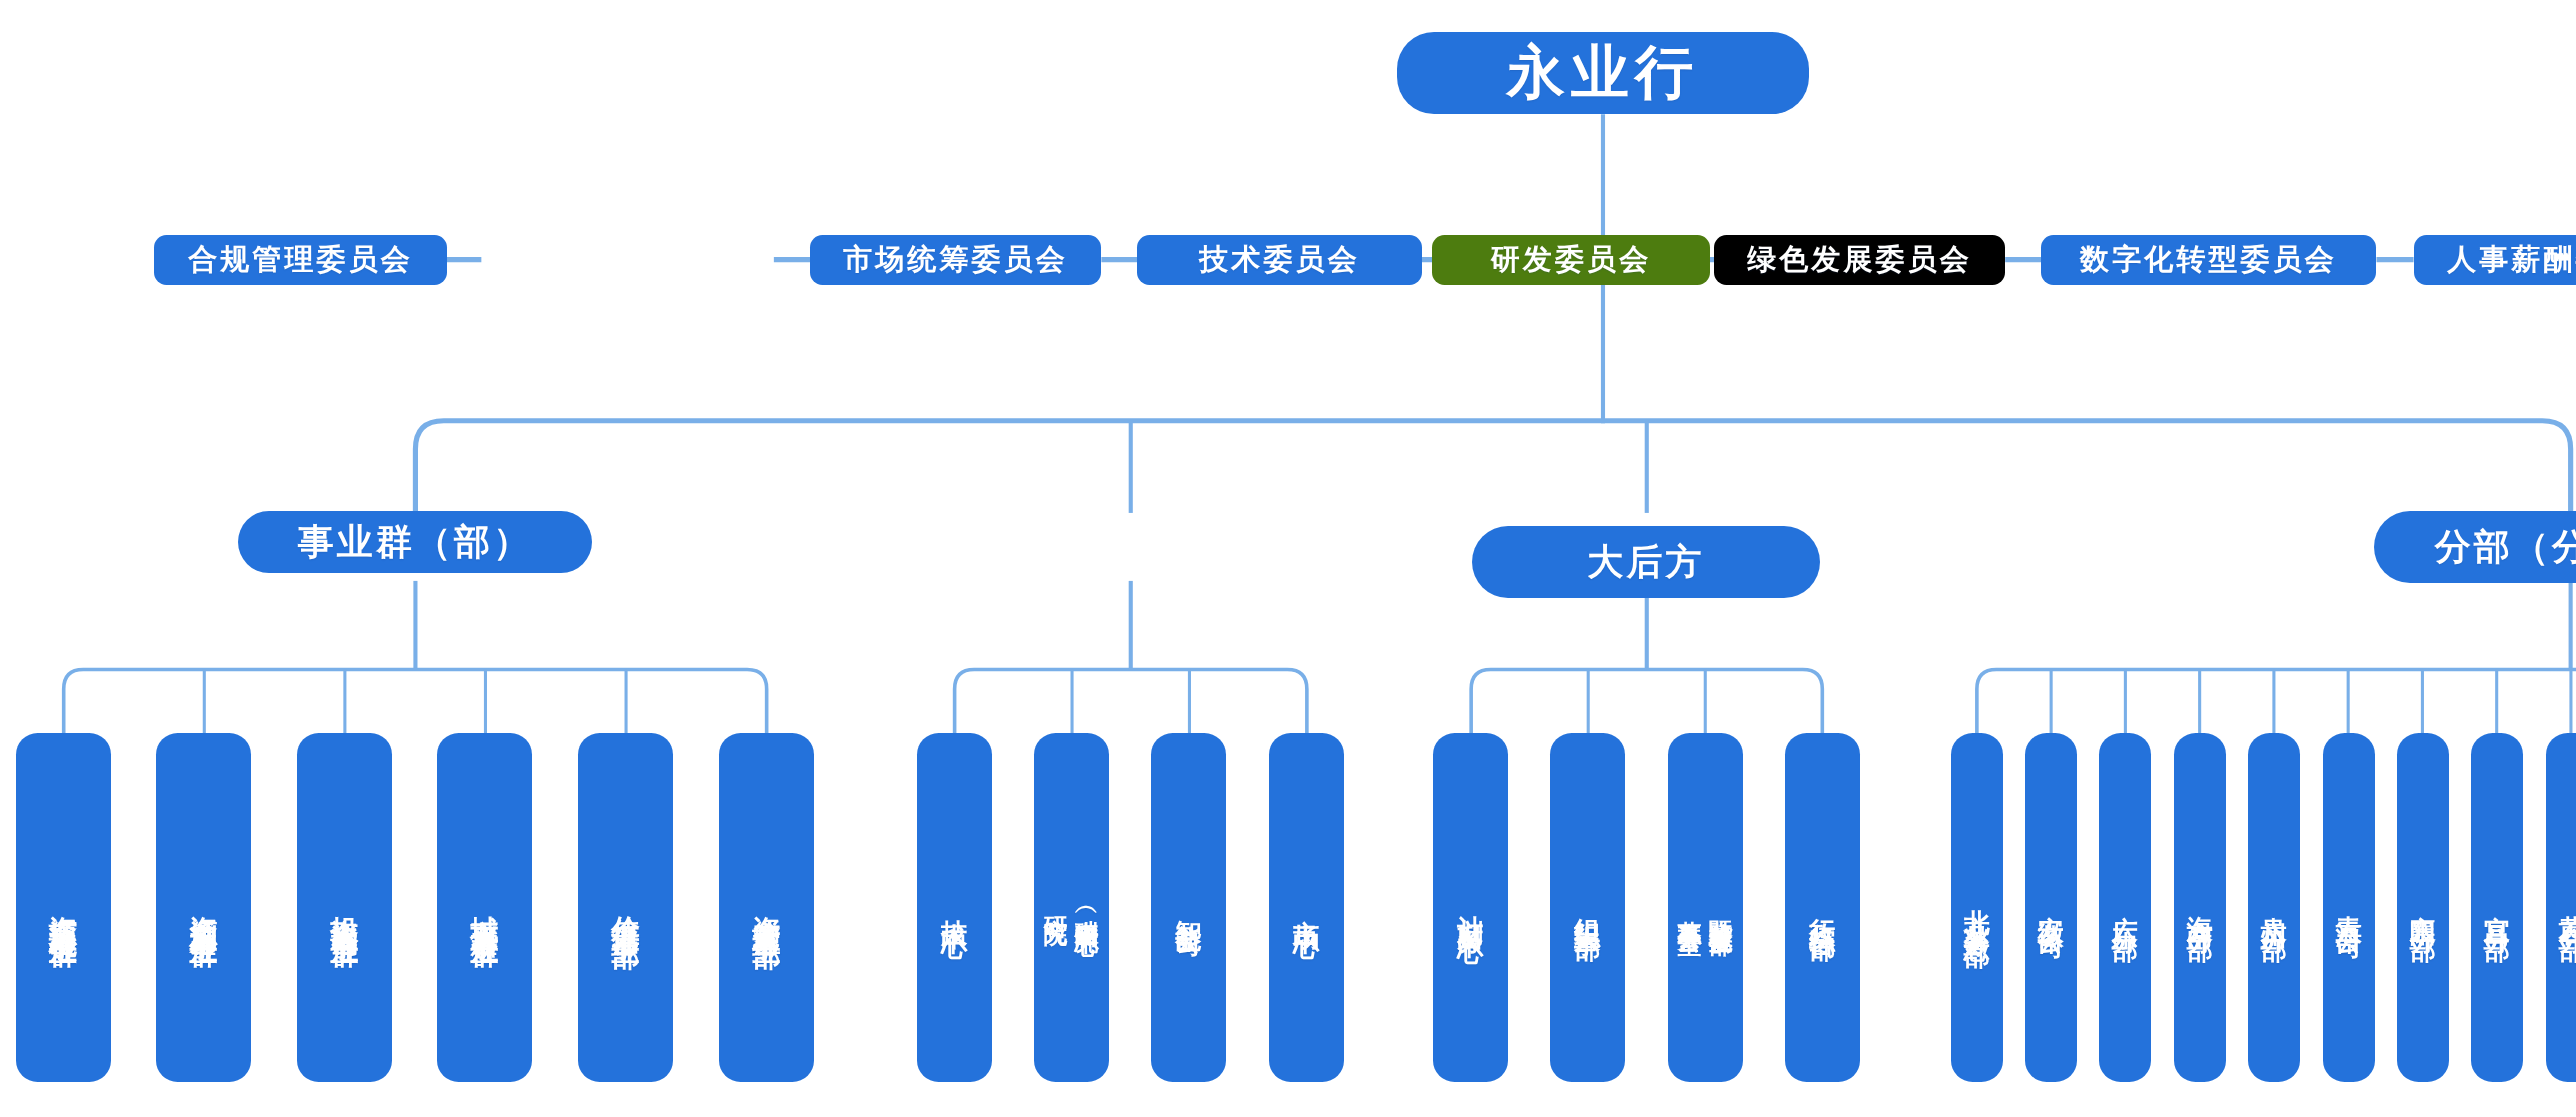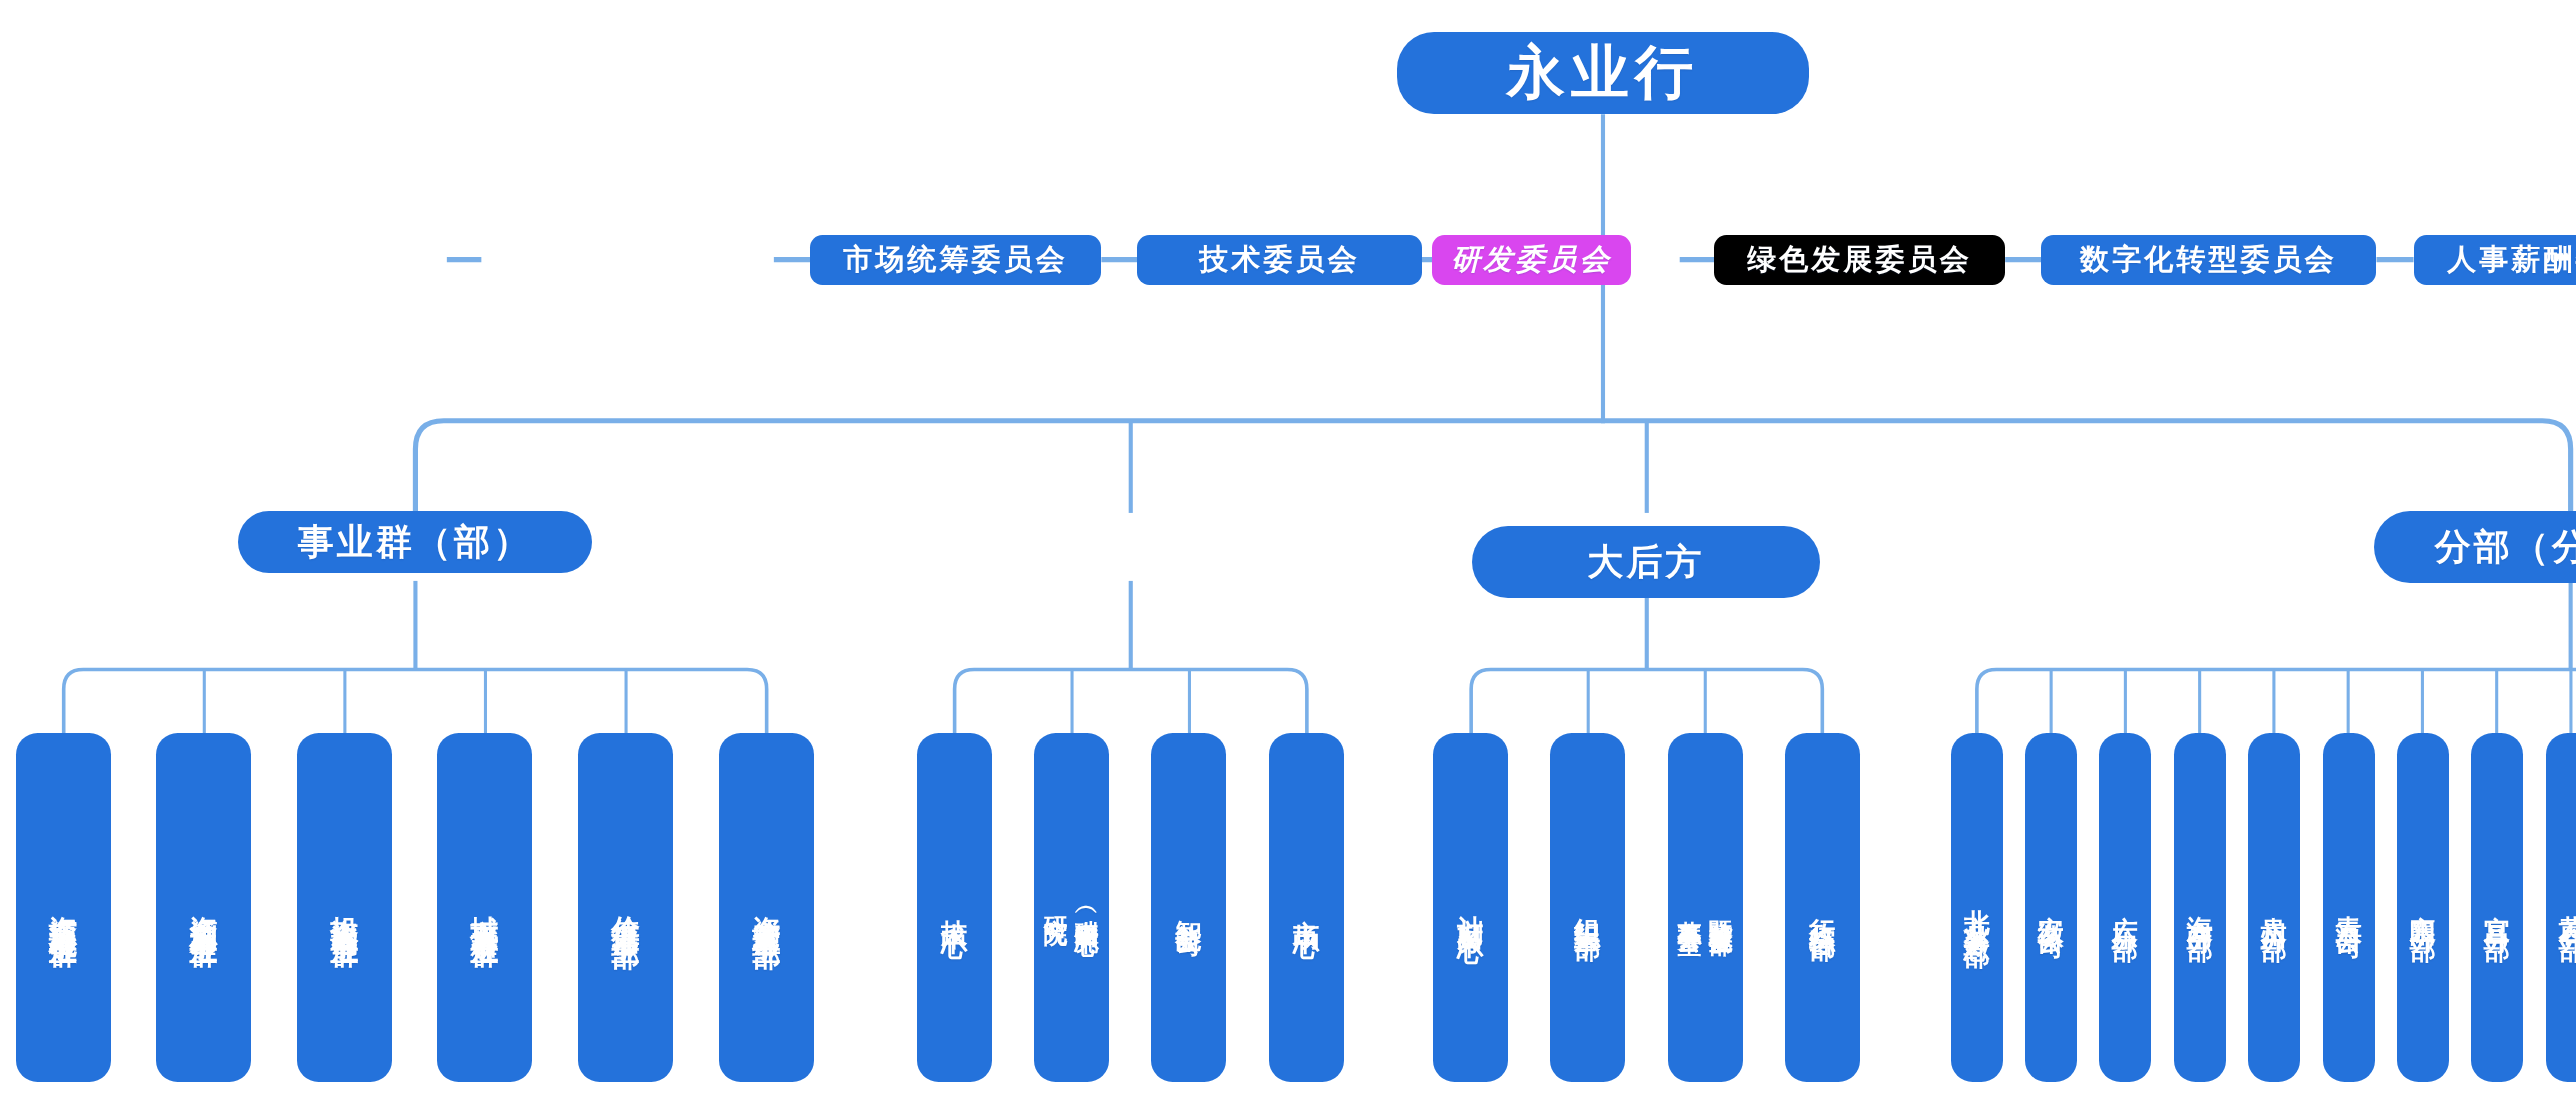--- a/index.html
+++ b/index.html
@@ -61,23 +61,24 @@
       <path d="M4990.6 1300 V1426" fill="none" stroke="#79AFE8" stroke-width="6"></path>
       <path d="M5134.8 1300 V1426" fill="none" stroke="#79AFE8" stroke-width="6"></path>
       <path d="M5279 1300 V1426" fill="none" stroke="#79AFE8" stroke-width="6"></path>
       <path d="M5423.2 1300 V1426" fill="none" stroke="#79AFE8" stroke-width="6"></path>
       <path d="M5567.4 1300 V1426" fill="none" stroke="#79AFE8" stroke-width="6"></path>
       <path d="M5711.6 1300 V1426" fill="none" stroke="#79AFE8" stroke-width="6"></path>
       <path d="M5855.799999999999 1300 V1426" fill="none" stroke="#79AFE8" stroke-width="6"></path>
       <path d="M6000 1300 V1426" fill="none" stroke="#79AFE8" stroke-width="6"></path>
     </svg>
 <div class="node title-node" style="left: 1397px; top: 32px; width: 412px; height: 82px; background: rgb(36, 114, 219);">永业行</div>
+    <div class="node comm-node" style="left: 154px; top: 235px; width: 293px; height: 50px; background: rgb(36, 114, 219);">合规管理委员会</div>
     <div class="node comm-node" style="left: 810px; top: 235px; width: 291px; height: 50px; background: rgb(36, 114, 219);">市场统筹委员会</div>
     <div class="node comm-node" style="left: 1137px; top: 235px; width: 285px; height: 50px; background: rgb(36, 114, 219);">技术委员会</div>
-    <div class="node comm-node" style="left: 1432px; top: 235px; width: 199px; height: 50px; background: #d946ef; font-style: italic;">研发委员会</div>
+    <div class="node comm-node" style="left: 1432px; top: 235px; width: 278px; height: 50px; background: #4d7c0f;">研发委员会</div>
     <div class="node comm-node" style="left: 1714px; top: 235px; width: 291px; height: 50px; background: #000000;">绿色发展委员会</div>
     <div class="node comm-node" style="left: 2041px; top: 235px; width: 335px; height: 50px; background: rgb(36, 114, 219);">数字化转型委员会</div>
     <div class="node comm-node" style="left: 2414px; top: 235px; width: 291px; height: 50px; background: rgb(36, 114, 219);">人事薪酬委员会</div>
     <div class="node pill-node" style="left: 238px; top: 511px; width: 354px; height: 62px; background: rgb(36, 114, 219);">事业群（部）</div>
     <div class="node pill-node" style="left: 1472px; top: 526px; width: 348px; height: 72px; background: rgb(36, 114, 219);">大后方</div>
     <div class="node pill-node" style="left: 2374px; top: 511px; width: 395px; height: 72px; background: rgb(36, 114, 219);">分部（分公司）</div>
     <div class="node dept-node" style="left: 15.5px; top: 733px; width: 95px; height: 349px; background: rgb(36, 114, 219);">
       <span style="font-size: 28px; letter-spacing: 4.1px;">资源环境事业群</span>
     </div>
     <div class="node dept-node" style="left: 156px; top: 733px; width: 95px; height: 349px; background: rgb(36, 114, 219);">

